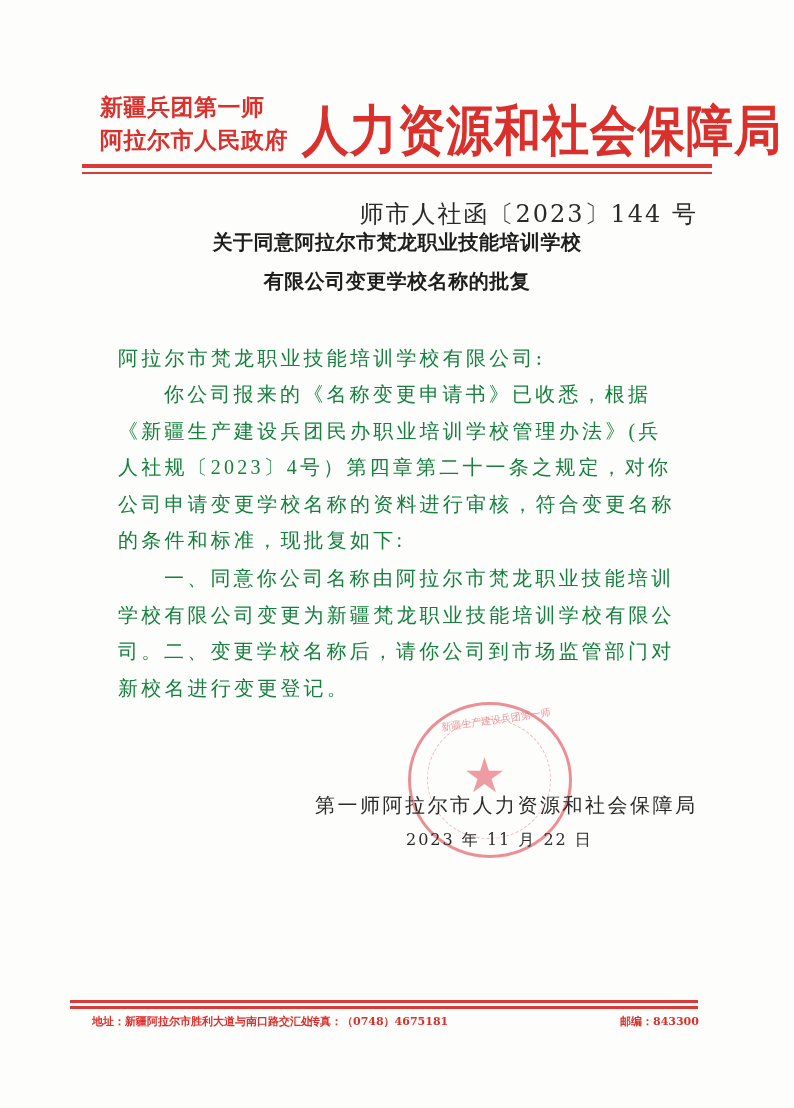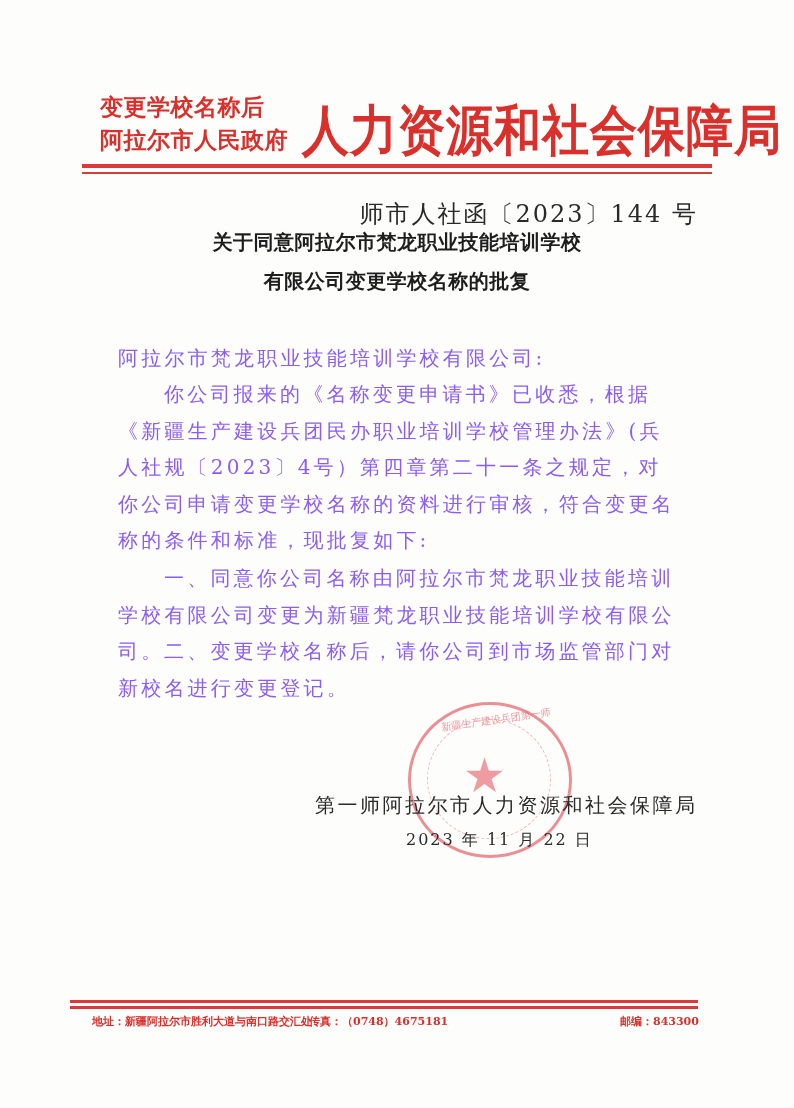--- a/index.html
+++ b/index.html
@@ -32,24 +32,24 @@
 
   .title {
     left: 0; width: 794px; text-align: center; font-size: 20px; font-weight: bold;
     font-family: "DejaVu Serif", "Liberation Serif", serif; color: #1e1e1e; letter-spacing: 0.5px;
   }
   .title.t1 { top: 229px; }
   .title.t2 { top: 268px; }
 
   .body-text {
     left: 118px; width: 560px; font-size: 20px; line-height: 36.5px; letter-spacing: 3.2px;
-    color: #8b5cf6;
+    color: #15803d;
   }
   .body-text p { margin: 0; }
-  .indent { text-indent: 46px; }
+  .indent { text-indent: 46px; font-family: Liberation Serif, serif; }
   .salutation { top: 340px; }
   .para1 { top: 376px; }
   .item1 { top: 560px; }
   .item2 { top: 633px; }
 
   .sign-org { left: 300px; top: 792px; font-size: 20px; letter-spacing: 2.5px; white-space: nowrap; margin-left: 15px; }
   .sign-date { left: 406px; top: 830px; font-size: 16px; letter-spacing: 2px; white-space: nowrap; }
 
   .seal {
     left: 408px; top: 702px; width: 158px; height: 150px; border-radius: 50%;
@@ -71,21 +71,21 @@
     top: 1014px; font-size: 11px; font-weight: bold; white-space: nowrap;
     font-family: "DejaVu Serif", "Liberation Serif", serif; color: #d9302c;
   }
   .ftr.addr { left: 92px; }
   .ftr.fax { left: 309px; }
   .ftr.zip { left: 620px; }
 </style>
 </head>
 <body>
 
-<div class="abs lh-small l1 red">变更学校名称后</div>
+<div class="abs lh-small l1 red">新疆兵团第一师</div>
 <div class="abs lh-small l2 red">阿拉尔市人民政府</div>
 <div class="abs lh-big red">人力资源和社会保障局</div>
 <div class="abs rule hdr-rule1"></div>
 <div class="abs rule hdr-rule2"></div>
 
 <div class="abs docno">师市人社函〔2023〕144 号</div>
 
 <div class="abs title t1">关于同意阿拉尔市梵龙职业技能培训学校</div>
 <div class="abs title t2">有限公司变更学校名称的批复</div>
 

